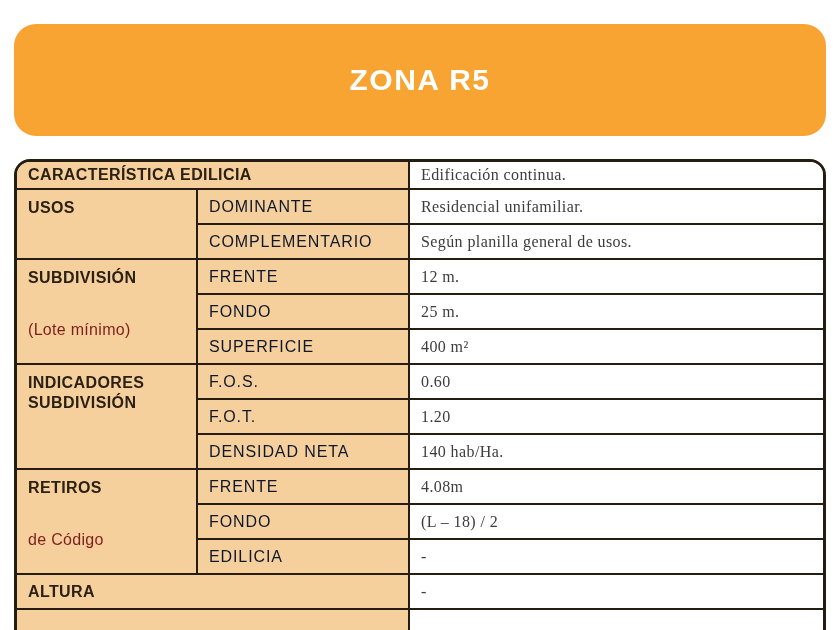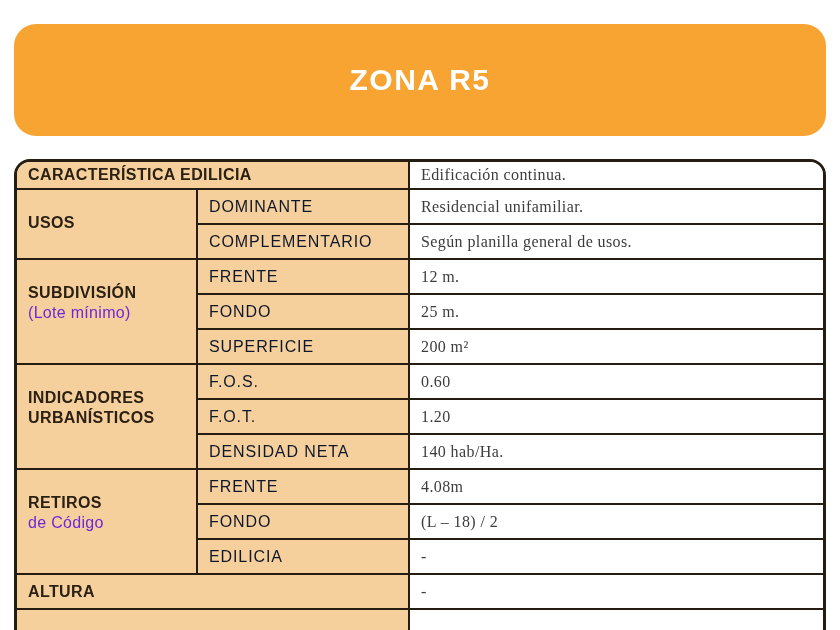--- a/index.html
+++ b/index.html
@@ -76,25 +76,26 @@
     background: #F6D09C;
     color: #2B2014;
     font-weight: bold;
     letter-spacing: 0.4px;
     vertical-align: middle;
   }
   .lbl .plain {
     display: block;
     font-weight: normal;
     letter-spacing: 0.3px;
-    color: #6d28d9;
+    color: #7f1d1d;
+    margin-top: 32px;
   }
   .lbl.span-top {
     vertical-align: top;
-    padding-top: 23px;
+    padding-top: 8px;
     line-height: 1.25;
   }
   .sub {
     background: #F6D09C;
     color: #0f172a;
     font-weight: normal;
     letter-spacing: 0.9px;
     vertical-align: middle;
   }
   .val {
@@ -146,25 +147,25 @@
           </td>
           <td class="sub">FRENTE</td>
           <td class="val">12 m.</td>
         </tr>
         <tr>
           <td class="sub">FONDO</td>
           <td class="val">25 m.</td>
         </tr>
         <tr>
           <td class="sub">SUPERFICIE</td>
-          <td class="val">200 m²</td>
-        </tr>
-
-        <tr>
-          <td rowspan="3" class="lbl span-top">INDICADORES URBANÍSTICOS</td>
+          <td class="val">400 m²</td>
+        </tr>
+
+        <tr>
+          <td rowspan="3" class="lbl span-top">INDICADORES SUBDIVISIÓN</td>
           <td class="sub">F.O.S.</td>
           <td class="val">0.60</td>
         </tr>
         <tr>
           <td class="sub">F.O.T.</td>
           <td class="val">1.20</td>
         </tr>
         <tr>
           <td class="sub">DENSIDAD NETA</td>
           <td class="val">140 hab/Ha.</td>

